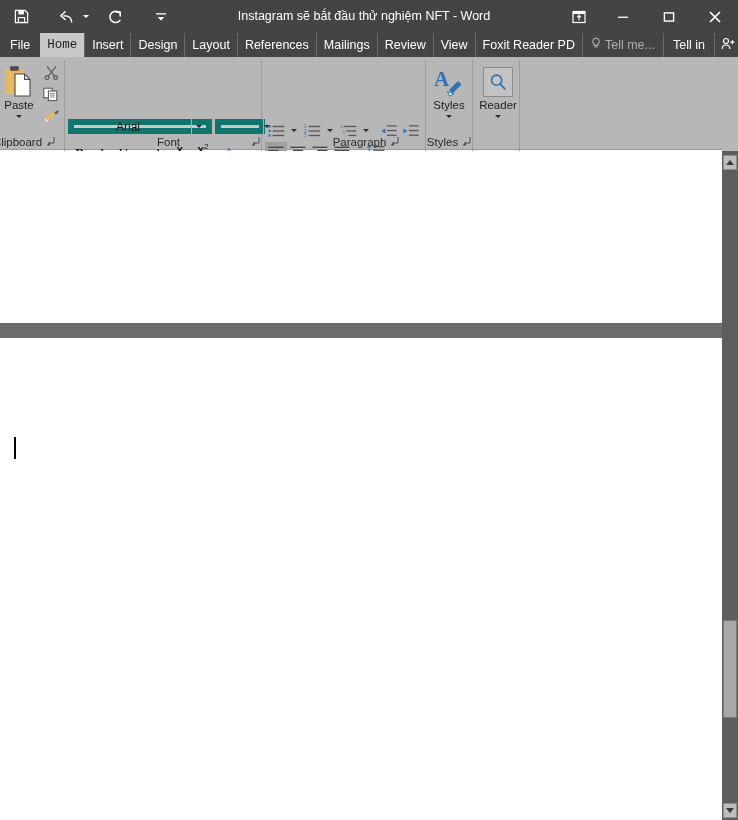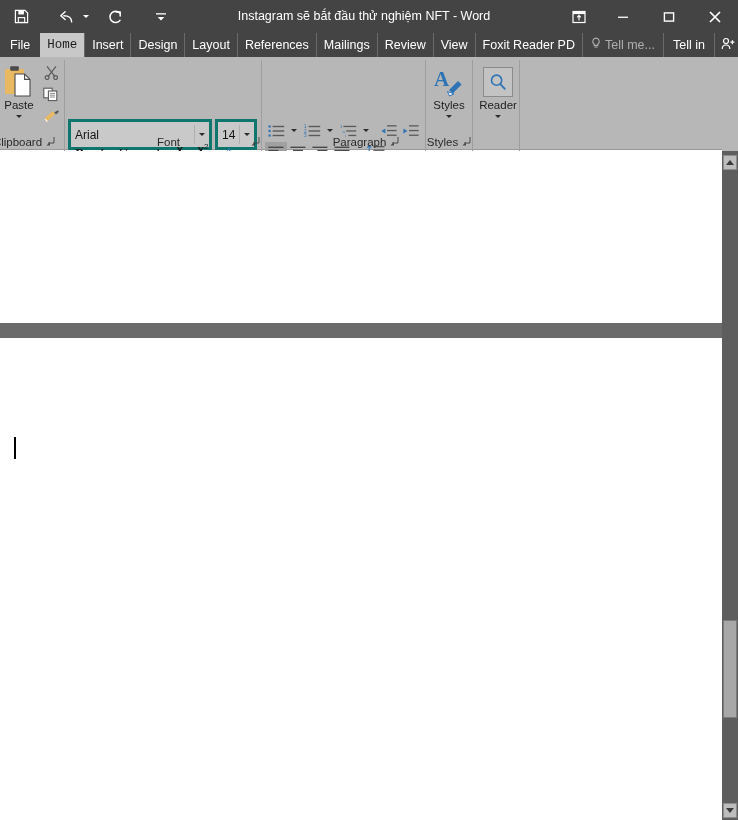--- a/index.html
+++ b/index.html
@@ -92,22 +92,22 @@
   .btn.active-bg { background: #a0a0a0; }
   .btn svg { display: block; }
   .lbl { font-size: 11.5px; color: #1e1e1e; }
   .caret-dn {
     width: 0; height: 0; border-left: 3.2px solid transparent;
     border-right: 3.2px solid transparent; border-top: 3.6px solid #2b2b2b;
   }
 
   
   .combo {
-    position: absolute; background: #c9c9c9; border: 3px solid #0f766e;
-    display: flex; align-items: center; height: 31px;
+    position: absolute; background: #c9c9c9; border: 6px solid #0f766e;
+    display: flex; align-items: center; height: 15px; padding-left: 38px;
   }
   .combo .val {
     flex: 1; font-size: 12px; color: #141414; padding-left: 4px;
     white-space: nowrap; overflow: hidden;
   }
   .combo .arrow {
     width: 15px; height: 19px; display: flex; align-items: center; justify-content: center;
     border-left: 1px solid #b0b0b0;
   }
 

